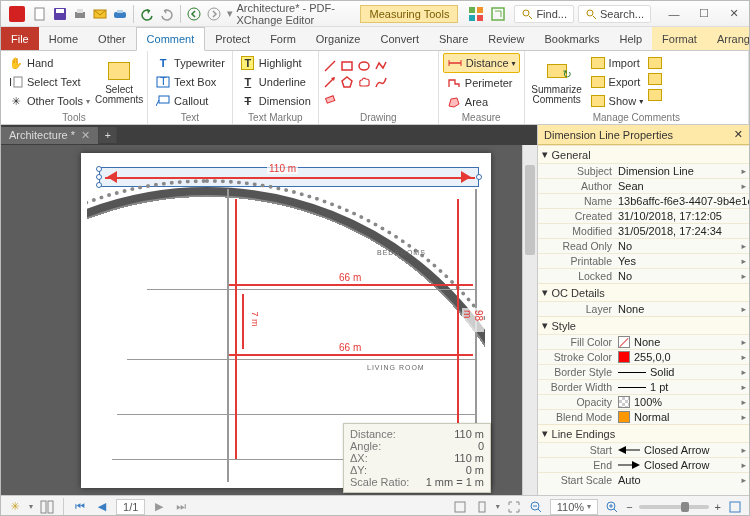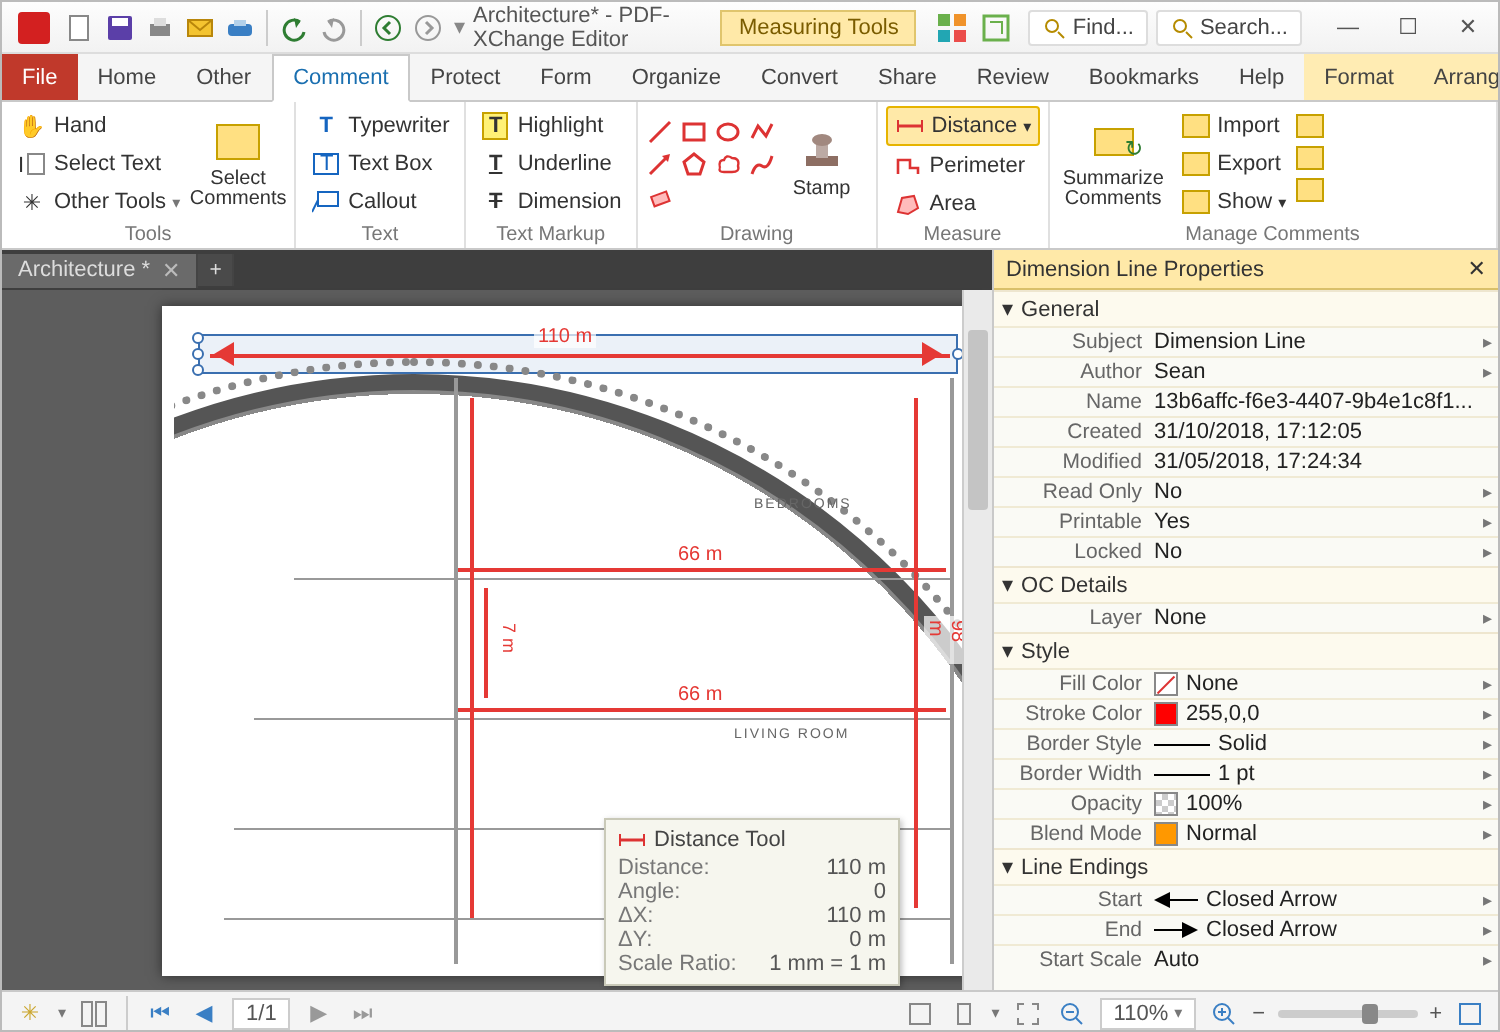--- a/index.html
+++ b/index.html
@@ -59,21 +59,21 @@
 
 .tooltip { position:absolute; right:46px; bottom:2px; width:148px; background:#f6f6ee;border:1px solid #c9c9b8; box-shadow:1px 1px 3px rgba(0,0,0,.25); padding:4px 6px; }
 .tooltip .hdr{display:flex;align-items:center;gap:4px;color:#444;font-size:12px;margin-bottom:2px;}
 .tooltip .row{display:flex;justify-content:space-between;color:#555;font-size:10.5px;}
 .tooltip .row .k{color:#777;}
 
 .scroll-v{position:absolute;right:0;top:20px;bottom:0;width:15px;background:#eaeaea;border-left:1px solid #ccc;}
 .scroll-v .thumb{position:absolute;left:2px;right:2px;top:20px;height:90px;background:#c4c4c4;border-radius:2px;}
 
 
-.props { width:253px; background:#fafaf5; border-left:1px solid #c9c9c9; display:flex;flex-direction:column; }
+.props { width:212px; background:#fafaf5; border-left:1px solid #c9c9c9; display:flex;flex-direction:column; }
 .props-title{ background:#ffe9a8;border-bottom:1px solid #d9c06a;padding:3px 6px;display:flex;justify-content:space-between;align-items:center;color:#333;font-size:11px;}
 .props-body{ overflow:auto; flex:1; font-size:11px; }
 .sect{ padding:2px 4px;color:#333;display:flex;align-items:center;gap:4px;border-top:1px solid #eee6cf;background:#fdfaee;}
 .prop-row{display:flex;align-items:center;padding:1px 0;border-top:1px solid #f0ead4;}
 .prop-row .k{width:80px;text-align:right;color:#666;padding-right:6px;font-size:10.5px;}
 .prop-row .v{flex:1;color:#222;font-size:10.5px;display:flex;align-items:center;gap:4px;overflow:hidden;white-space:nowrap;text-overflow:ellipsis;}
 .swatch{width:12px;height:12px;border:1px solid #888;display:inline-block;}
 .swatch.none{background:#fff;position:relative;}
 .swatch.none::after{content:"";position:absolute;left:-1px;right:-1px;top:5px;border-top:1px solid #d33;transform:rotate(-45deg);}
 .ddarr{color:#777;font-size:9px;margin-left:auto;padding-right:3px;}
@@ -347,30 +347,20 @@
             </span>
         </div>
         <div style="display:flex;gap:3px;">
           <span class="ic">
               <svg width="14" height="14">
                 <rect x="3" y="6" width="8" height="5" fill="#fbb" stroke="#d33" transform="rotate(-20 7 8)"></rect>
               </svg>
             </span>
         </div>
       </div>
-      <div class="bigbtn" style="width:42px;">
-        <div class="ic">
-            <svg width="24" height="20">
-              <rect x="4" y="12" width="16" height="5" fill="#8d6e63"></rect>
-              <rect x="9" y="4" width="6" height="9" fill="#bcaaa4"></rect>
-              <ellipse cx="12" cy="4" rx="5" ry="3" fill="#a1887f"></ellipse>
-            </svg>
-          </div>
-        <div class="lbl">Stamp</div>
-      </div>
     </div>
     <div class="label">Drawing</div>
   </div>
 
   <div class="group">
     <div class="body">
         <div class="col">
       <div class="smallbtn hl">
             <span class="ic">
               <svg width="14" height="12">
@@ -492,27 +482,20 @@
         <div class="redline" style="left:155px;top:135px;width:1.5px;height:55px;"></div>
         <div class="redtxt" style="left:158px;top:155px;transform:rotate(90deg);font-size:9px;">7 m</div>
 
         <div class="roomlbl" style="left:290px;top:90px;">BEDROOMS</div>
         <div class="roomlbl" style="left:280px;top:205px;">LIVING ROOM</div>
         <div class="roomlbl" style="left:285px;top:285px;">BASEMENT</div>
       </div>
     </div>
 
     <div class="tooltip">
-      <div class="hdr">
-          <svg width="14" height="12">
-            <line x1="1" y1="6" x2="13" y2="6" stroke="#d33" stroke-width="1.5"></line>
-            <path d="M1 3 L1 9 M13 3 L13 9" stroke="#d33"></path>
-          </svg>
-          <span>Distance Tool</span>
-        </div>
       <div class="row">
           <span class="k">Distance:</span>
           <span>110 m</span>
         </div>
       <div class="row">
           <span class="k">Angle:</span>
           <span>0</span>
         </div>
       <div class="row">
           <span class="k">ΔX:</span>

